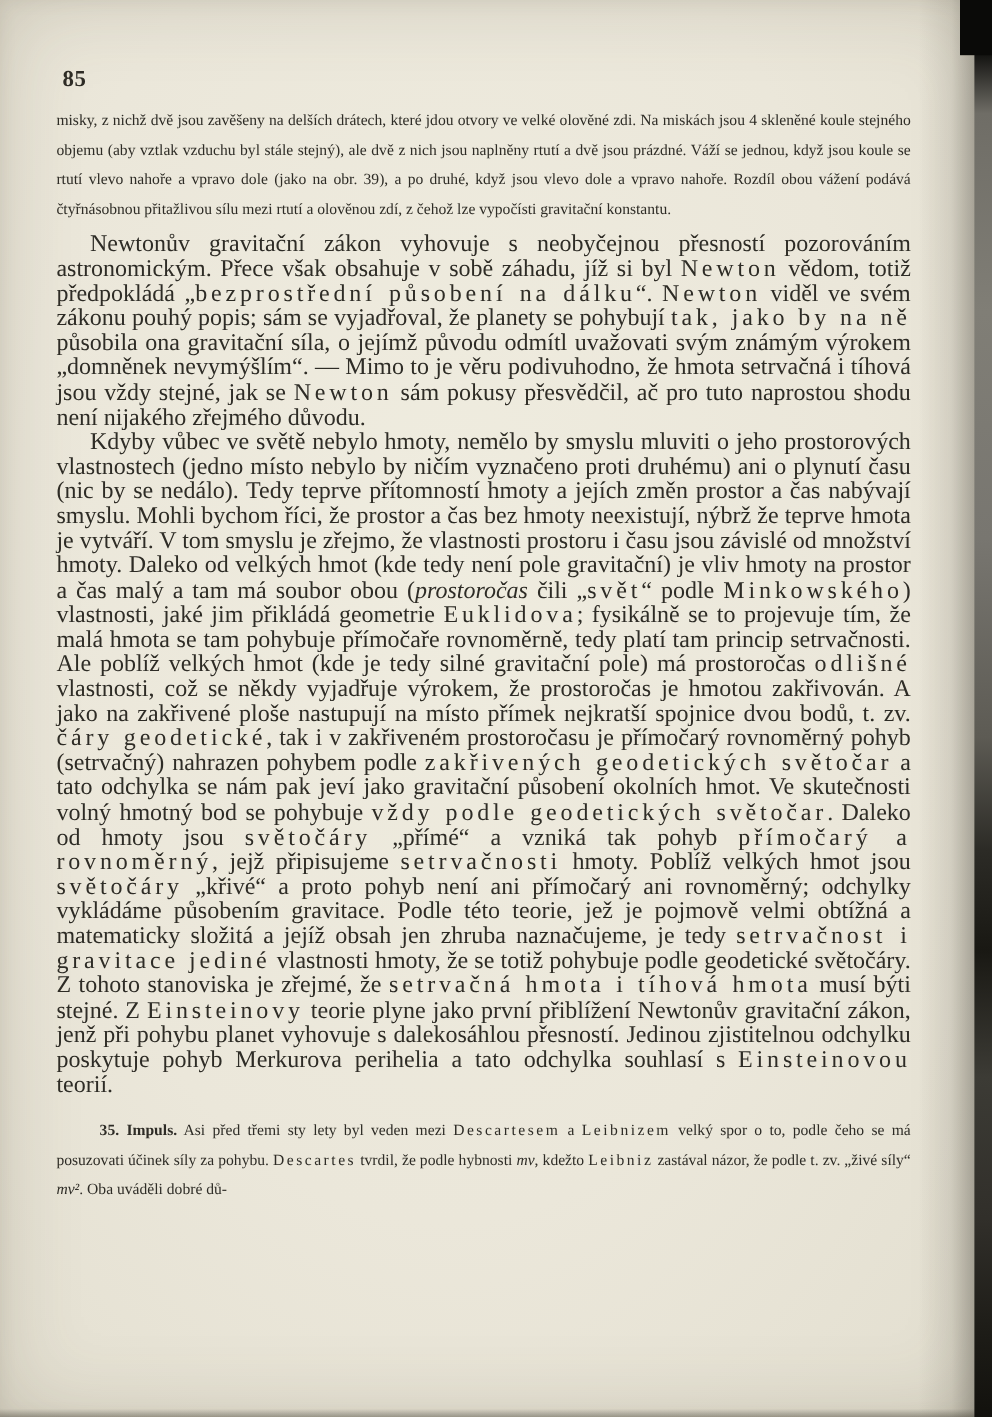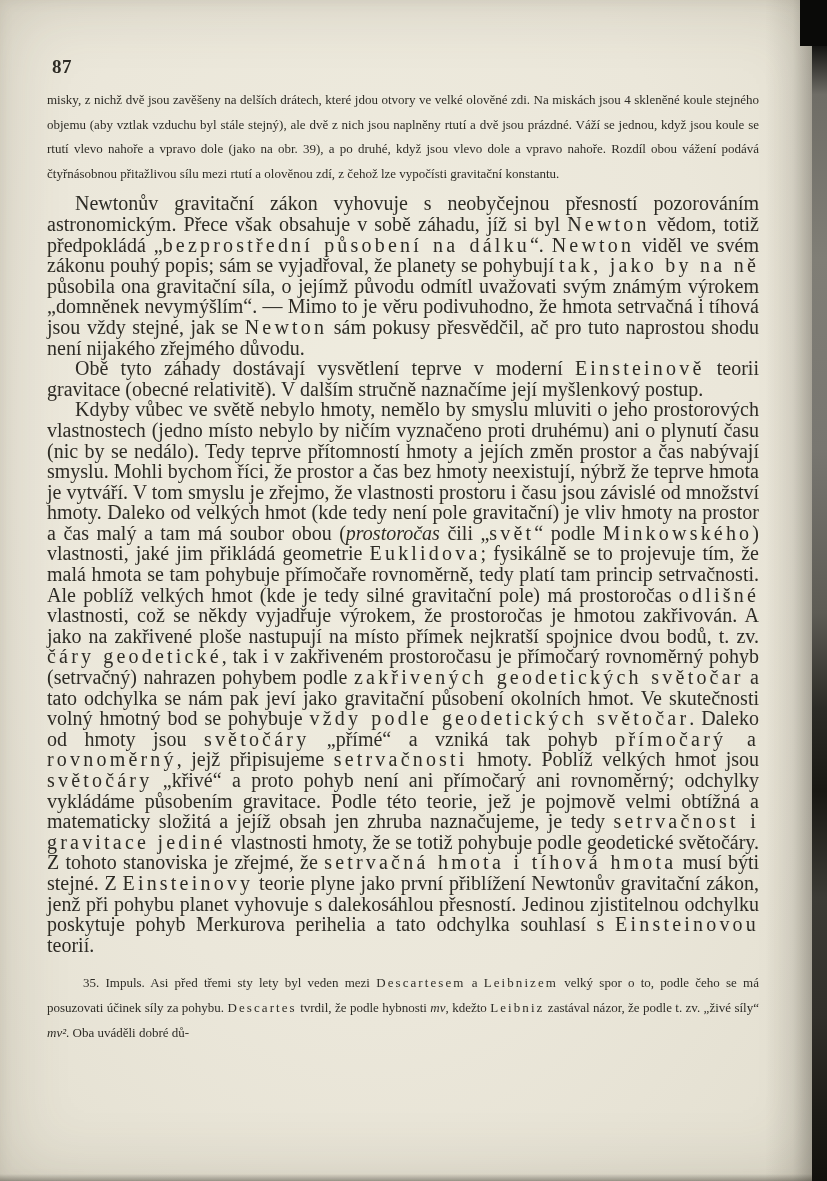--- a/index.html
+++ b/index.html
@@ -52,21 +52,21 @@
   p.petit {
     font-size: 20px;
     line-height: 20.6px;
   }
   p.regular + p.petit { margin-top: 7px; }
   p.section { margin-top: 16px; }
   p.indent { text-indent: 28px; }
   p.section.indent { text-indent: 36px; }
   .sp { letter-spacing: 0.16em; }
   .it { font-style: italic; }
-  .bold { font-weight: 400; }
+  .bold { font-weight: 700; }
 
   
   .edge-shadow {
     position: absolute;
     right: 0;
     top: 0;
     width: 62px;
     height: 100%;
     background: linear-gradient(90deg,
       rgba(60, 55, 45, 0) 0%,
@@ -110,26 +110,25 @@
     height: 7px;
     background: linear-gradient(0deg, rgba(40, 37, 29, 0.35), rgba(40, 37, 29, 0));
     z-index: 6;
     pointer-events: none;
   }
 </style>
 </head>
 <body>
 
 <div class="scan-page">
-  <div class="page-number">87</div>
+  <div class="page-number">85</div>
 
   <div class="text-block" lang="cs">
       <p class="para regular"><span>misky, z nichž dvě jsou zavěšeny na delších drátech, které jdou otvory ve velké olověné zdi. Na miskách jsou 4 skleněné koule stejného objemu (aby vztlak vzduchu byl stále stejný), ale dvě z nich jsou naplněny rtutí a dvě jsou prázdné. Váží se jednou, když jsou koule se rtutí vlevo nahoře a vpravo dole (jako na obr. 39), a po druhé, když jsou vlevo dole a vpravo nahoře. Rozdíl obou vážení podává čtyřnásobnou přitažlivou sílu mezi rtutí a olověnou zdí, z čehož lze vypočísti gravitační konstantu.</span></p>
       <p class="para petit indent"><span>Newtonův gravitační zákon vyhovuje s neobyčejnou přesností pozorováním astronomickým. Přece však obsahuje v sobě záhadu, jíž si byl </span><span class="sp">Newton</span><span> vědom, totiž předpokládá „</span><span class="sp">bezprostřední působení na dálku</span><span>“. </span><span class="sp">Newton</span><span> viděl ve svém zákonu pouhý popis; sám se vyjadřoval, že planety se pohybují </span><span class="sp">tak, jako by na ně</span><span> působila ona gravitační síla, o jejímž původu odmítl uvažovati svým známým výrokem „domněnek nevymýšlím“. — Mimo to je věru podivuhodno, že hmota setrvačná i tíhová jsou vždy stejné, jak se </span><span class="sp">Newton</span><span> sám pokusy přesvědčil, ač pro tuto naprostou shodu není nijakého zřejmého důvodu.</span></p>
-      <p class="para petit indent"><span>Obě tyto záhady dostávají vysvětlení teprve v moderní </span><span class="sp">Einsteinově</span><span> teorii gravitace (obecné relativitě). V dalším stručně naznačíme její myšlenkový postup.</span></p>
       <p class="para petit indent"><span>Kdyby vůbec ve světě nebylo hmoty, nemělo by smyslu mluviti o jeho prostorových vlastnostech (jedno místo nebylo by ničím vyznačeno proti druhému) ani o plynutí času (nic by se nedálo). Tedy teprve přítomností hmoty a jejích změn prostor a čas nabývají smyslu. Mohli bychom říci, že prostor a čas bez hmoty neexistují, nýbrž že teprve hmota je vytváří. V tom smyslu je zřejmo, že vlastnosti prostoru i času jsou závislé od množství hmoty. Daleko od velkých hmot (kde tedy není pole gravitační) je vliv hmoty na prostor a čas malý a tam má soubor obou (</span><span class="it">prostoročas</span><span> čili „</span><span class="sp">svět</span><span>“ podle </span><span class="sp">Minkowského</span><span>) vlastnosti, jaké jim přikládá geometrie </span><span class="sp">Euklidova</span><span>; fysikálně se to projevuje tím, že malá hmota se tam pohybuje přímočaře rovnoměrně, tedy platí tam princip setrvačnosti. Ale poblíž velkých hmot (kde je tedy silné gravitační pole) má prostoročas </span><span class="sp">odlišné</span><span> vlastnosti, což se někdy vyjadřuje výrokem, že prostoročas je hmotou zakřivován. A jako na zakřivené ploše nastupují na místo přímek nejkratší spojnice dvou bodů, t. zv. </span><span class="sp">čáry geodetické</span><span>, tak i v zakřiveném prostoročasu je přímočarý rovnoměrný pohyb (setrvačný) nahrazen pohybem podle </span><span class="sp">zakřivených geodetických světočar</span><span> a tato odchylka se nám pak jeví jako gravitační působení okolních hmot. Ve skutečnosti volný hmotný bod se pohybuje </span><span class="sp">vždy podle geodetických světočar</span><span>. Daleko od hmoty jsou </span><span class="sp">světočáry</span><span> „přímé“ a vzniká tak pohyb </span><span class="sp">přímočarý a rovnoměrný</span><span>, jejž připisujeme </span><span class="sp">setrvačnosti</span><span> hmoty. Poblíž velkých hmot jsou </span><span class="sp">světočáry</span><span> „křivé“ a proto pohyb není ani přímočarý ani rovnoměrný; odchylky vykládáme působením gravitace. Podle této teorie, jež je pojmově velmi obtížná a matematicky složitá a jejíž obsah jen zhruba naznačujeme, je tedy </span><span class="sp">setrvačnost i gravitace jediné</span><span> vlastnosti hmoty, že se totiž pohybuje podle geodetické světočáry. Z tohoto stanoviska je zřejmé, že </span><span class="sp">setrvačná hmota i tíhová hmota</span><span> musí býti stejné. Z </span><span class="sp">Einsteinovy</span><span> teorie plyne jako první přiblížení Newtonův gravitační zákon, jenž při pohybu planet vyhovuje s dalekosáhlou přesností. Jedinou zjistitelnou odchylku poskytuje pohyb Merkurova perihelia a tato odchylka souhlasí s </span><span class="sp">Einsteinovou</span><span> teorií.</span></p>
       <p class="para regular indent section"><span class="bold">35. Impuls.</span><span> Asi před třemi sty lety byl veden mezi </span><span class="sp">Descartesem</span><span> a </span><span class="sp">Leibnizem</span><span> velký spor o to, podle čeho se má posuzovati účinek síly za pohybu. </span><span class="sp">Descartes</span><span> tvrdil, že podle hybnosti </span><span class="it">mv</span><span>, kdežto </span><span class="sp">Leibniz</span><span> zastával názor, že podle t. zv. „živé síly“ </span><span class="it">mv²</span><span>. Oba uváděli dobré dů-</span></p>
     </div>
 
   <div class="edge-shadow"></div>
   <div class="edge-strip"></div>
   <div class="corner-mark"></div>
   <div class="bottom-edge"></div>
 </div>
 

